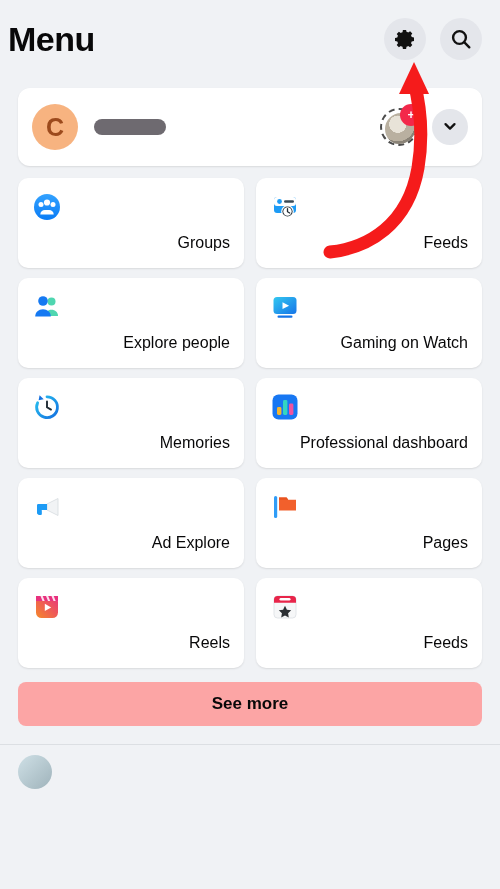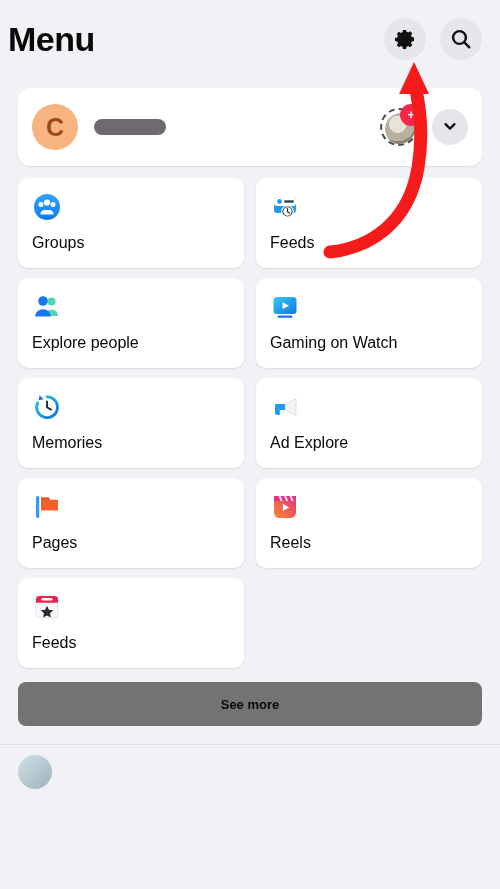--- a/index.html
+++ b/index.html
@@ -63,27 +63,27 @@
   .tile-grid {
     margin: 12px 18px 0 18px;
     display: grid; grid-template-columns: 1fr 1fr; gap: 10px 12px;
   }
   .tile {
     background: #ffffff; border-radius: 10px; height: 90px;
     padding: 14px 14px 0 14px; box-shadow: 0 1px 2px rgba(0,0,0,0.10);
     display: flex; flex-direction: column; cursor: pointer;
   }
   .tile-icon { width: 30px; height: 30px; display: block; }
-  .tile-label { margin-top: 12px; font-size: 16px; color: #080809; font-weight: 500; }
+  .tile-label { margin-top: 12px; font-size: 16px; color: #080809; font-weight: 500; text-align: right; }
 
   
   .see-more {
-    margin: 14px 18px 0 18px; height: 44px; border-radius: 8px; background: #737373;
+    margin: 14px 18px 0 18px; height: 44px; border-radius: 8px; background: #fca5a5;
     display: flex; align-items: center; justify-content: center; border: none; cursor: pointer;
-    font-size: 13px; font-weight: bold; color: #080809; width: calc(100% - 36px);
+    font-size: 17px; font-weight: bold; color: #080809; width: calc(100% - 36px);
     font-family: "Liberation Sans", sans-serif;
   }
   .bottom-divider { margin-top: 18px; height: 1px; background: #dcdfe3; width: 100%; }
   .bottom-peek { padding: 10px 18px 0 18px; display: flex; align-items: center; }
   .peek-avatar {
     width: 34px; height: 34px; border-radius: 50%;
     background: linear-gradient(135deg, #cfe0e6 0%, #9fb3bb 100%);
   }
 
   
@@ -213,20 +213,31 @@
             </defs>
           <path d="M15 4.8a10.4 10.4 0 1 1-9.4 6" fill="none" stroke="url(#gMem)" stroke-width="2.8" stroke-linecap="round"></path>
           <path d="M7.6 3.2l-1 5.1 5.1-1z" fill="#1470e0"></path>
           <path d="M15 9.4v5.8l4 2.4" fill="none" stroke="#1f2a33" stroke-width="1.9" stroke-linecap="round"></path>
         </svg>
       </span>
       <span class="tile-label">Memories</span>
     </div>
 
 
+    <div class="tile">
+      <span class="tile-icon">
+        <svg width="30" height="30" viewBox="0 0 30 30">
+          <rect x="2.5" y="2.5" width="25" height="25" rx="6" fill="#1877f2"></rect>
+          <rect x="7" y="15" width="4.4" height="8" rx="1.4" fill="#f5b52e"></rect>
+          <rect x="13" y="8" width="4.4" height="15" rx="1.4" fill="#34d6c0"></rect>
+          <rect x="19" y="11.5" width="4.4" height="11.5" rx="1.4" fill="#f0539f"></rect>
+        </svg>
+      </span>
+      <span class="tile-label">Professional dashboard</span>
+    </div>
 
     <div class="tile">
       <span class="tile-icon">
         <svg width="30" height="30" viewBox="0 0 30 30">
           <path d="M26 6.5v17l-11-5.5V12z" fill="#f1f3f5" stroke="#d6dade" stroke-width="0.8"></path>
           <path d="M6 12h9v6H9.6v4.4H6.3A1.3 1.3 0 0 1 5 21.1V13.3A1.3 1.3 0 0 1 6.3 12z" fill="#1d9bf5"></path>
           <rect x="6.2" y="18" width="3.4" height="5" rx="1" fill="#1d9bf5"></rect>
         </svg>
       </span>
       <span class="tile-label">Ad Explore</span>

